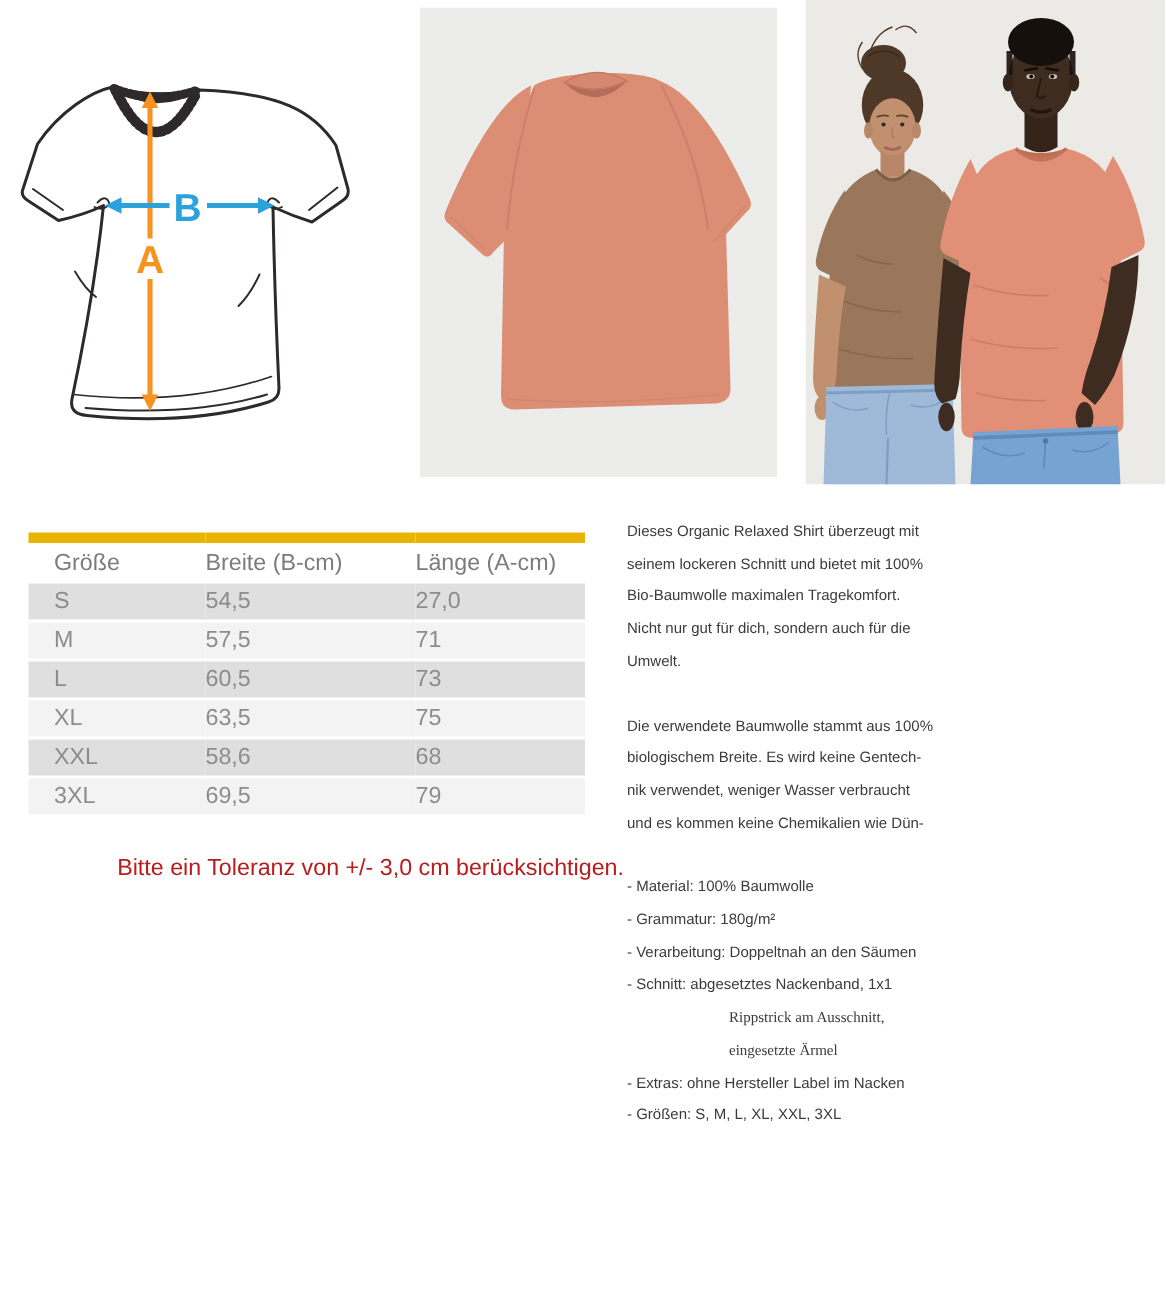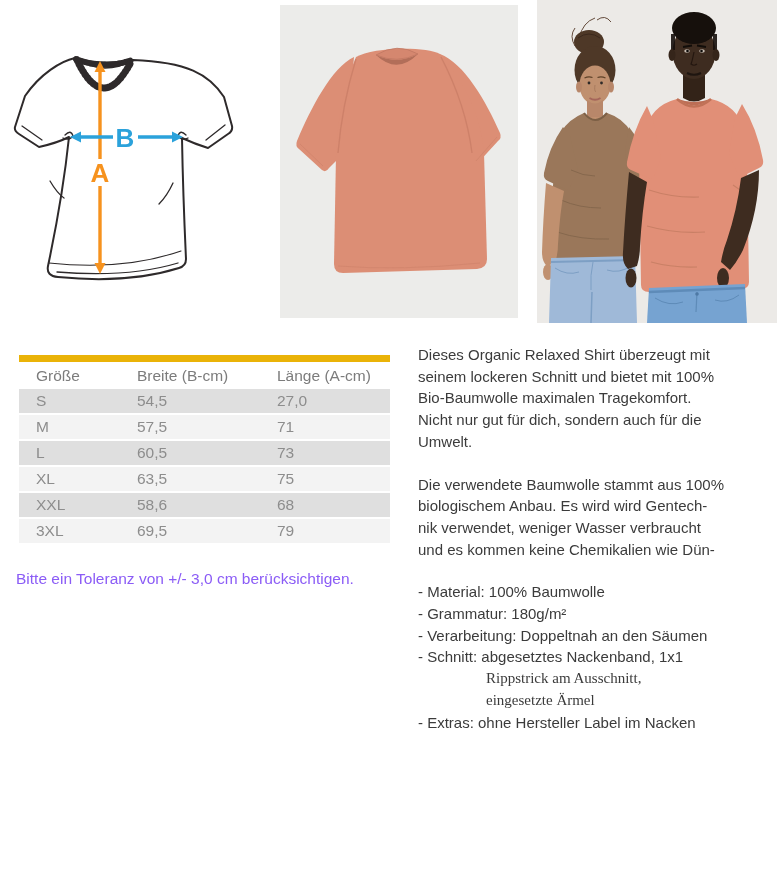--- a/index.html
+++ b/index.html
@@ -31,25 +31,25 @@
     height:27px; padding:0;
   }
   .size-table td { color:#8d8d8d; height:24px; padding:0; }
   .size-table th:first-child, .size-table td:first-child { padding-left:17px; }
   .size-table tbody tr { border-bottom:2px solid #ffffff; }
   .size-table tbody tr:nth-child(odd)  { background:#dfdfdf; }
   .size-table tbody tr:nth-child(even) { background:#f3f3f3; }
 
   .tolerance {
     left:16px; top:570px; width:400px;
-    font-size:15.5px; color:#8b5cf6;
+    font-size:15.5px; color:#b91c1c;text-align:right;
   }
 
   
-  .description { left:418px; top:344px; width:352px; color:#3b3b3b; font-size:15px; line-height:21.7px; }
+  .description { left:418px; top:344px; width:352px; color:#3b3b3b; font-size:10px; line-height:21.7px; }
   .description .para { margin:0 0 21px 0; }
   .description .line { white-space:nowrap; }
   .description .line.indent { padding-left:68px;font-family:Liberation Serif, serif; }
 </style>
 </head>
 <body>
 
 <div class="page">
 
   <div class="abs diagram">
@@ -281,28 +281,29 @@
   <div class="abs description">
     <div class="para">
       <div class="line">Dieses Organic Relaxed Shirt überzeugt mit</div>
       <div class="line">seinem lockeren Schnitt und bietet mit 100%</div>
       <div class="line">Bio-Baumwolle maximalen Tragekomfort.</div>
       <div class="line">Nicht nur gut für dich, sondern auch für die</div>
       <div class="line">Umwelt.</div>
     </div>
     <div class="para">
       <div class="line">Die verwendete Baumwolle stammt aus 100%</div>
-      <div class="line">biologischem Anbau. Es wird wird Gentech-</div>
+      <div class="line">biologischem Breite. Es wird keine Gentech-</div>
       <div class="line">nik verwendet, weniger Wasser verbraucht</div>
       <div class="line">und es kommen keine Chemikalien wie Dün-</div>
     </div>
     <div class="specs">
       <div class="line">- Material: 100% Baumwolle</div>
       <div class="line">- Grammatur: 180g/m²</div>
       <div class="line">- Verarbeitung: Doppeltnah an den Säumen</div>
       <div class="line">- Schnitt: abgesetztes Nackenband, 1x1</div>
       <div class="line indent">Rippstrick am Ausschnitt,</div>
       <div class="line indent">eingesetzte Ärmel</div>
       <div class="line">- Extras: ohne Hersteller Label im Nacken</div>
+      <div class="line">- Größen: S, M, L, XL, XXL, 3XL</div>
     </div>
   </div>
 
 </div>
 
 </body></html>

